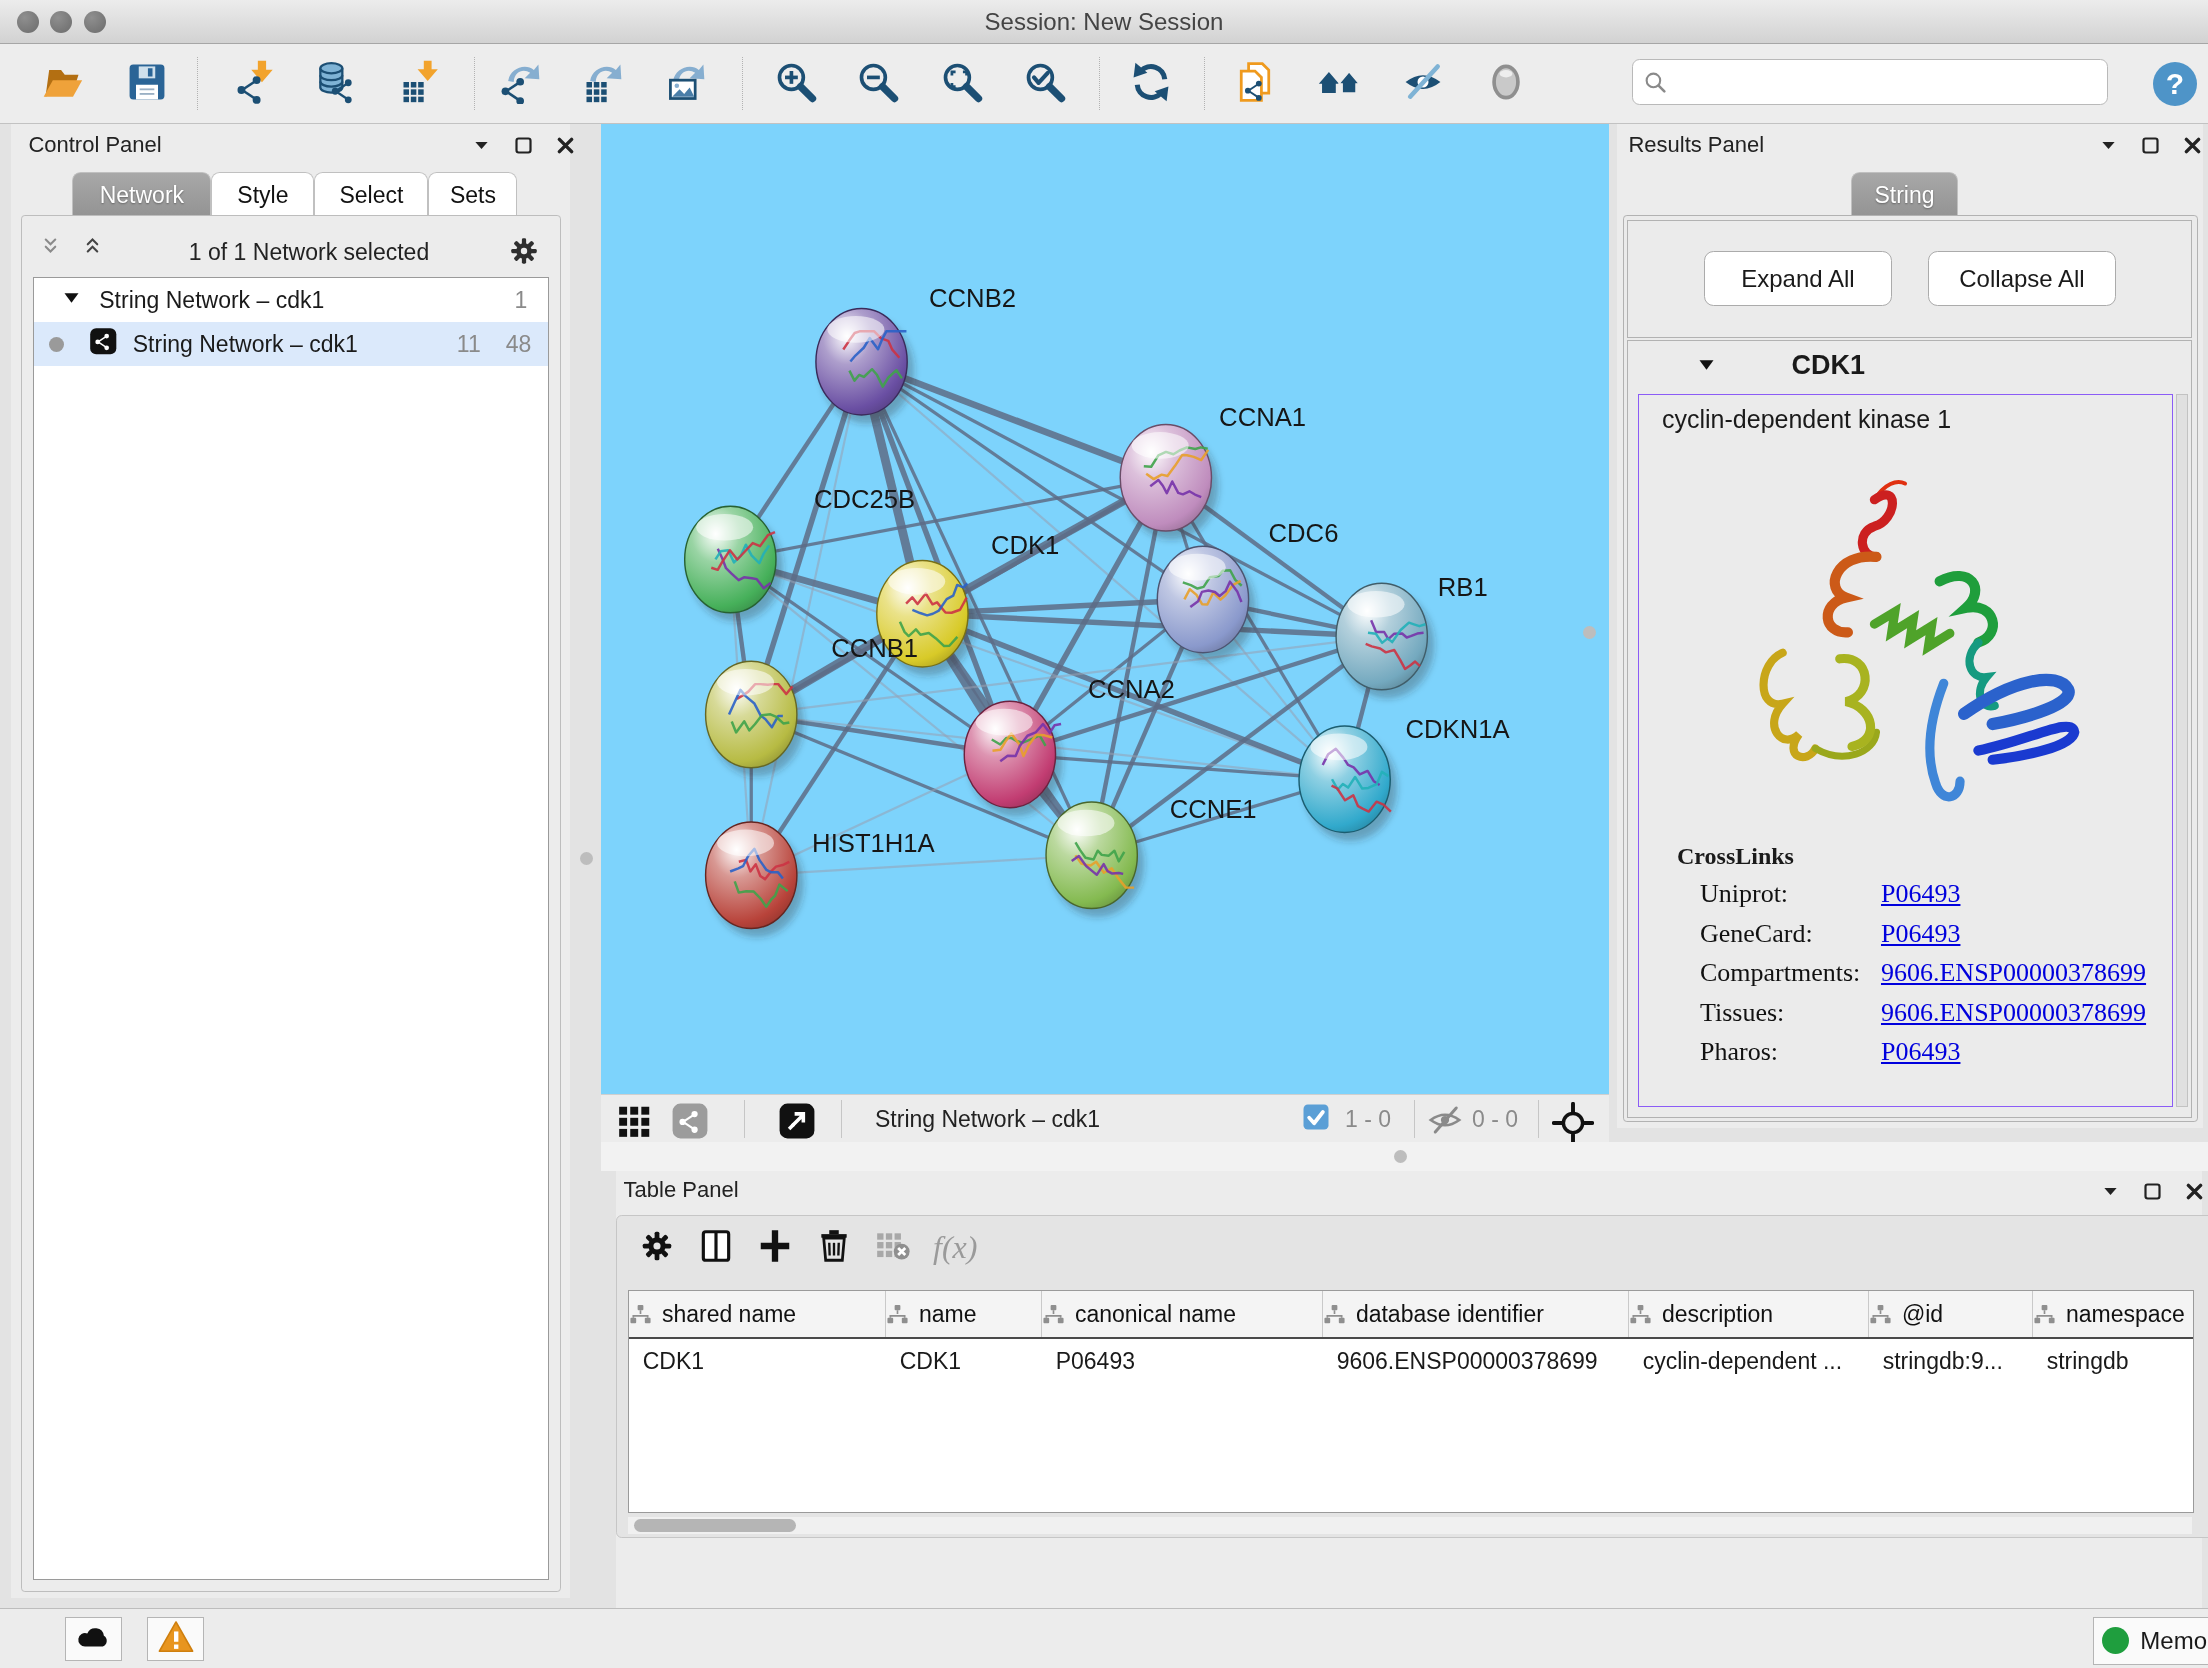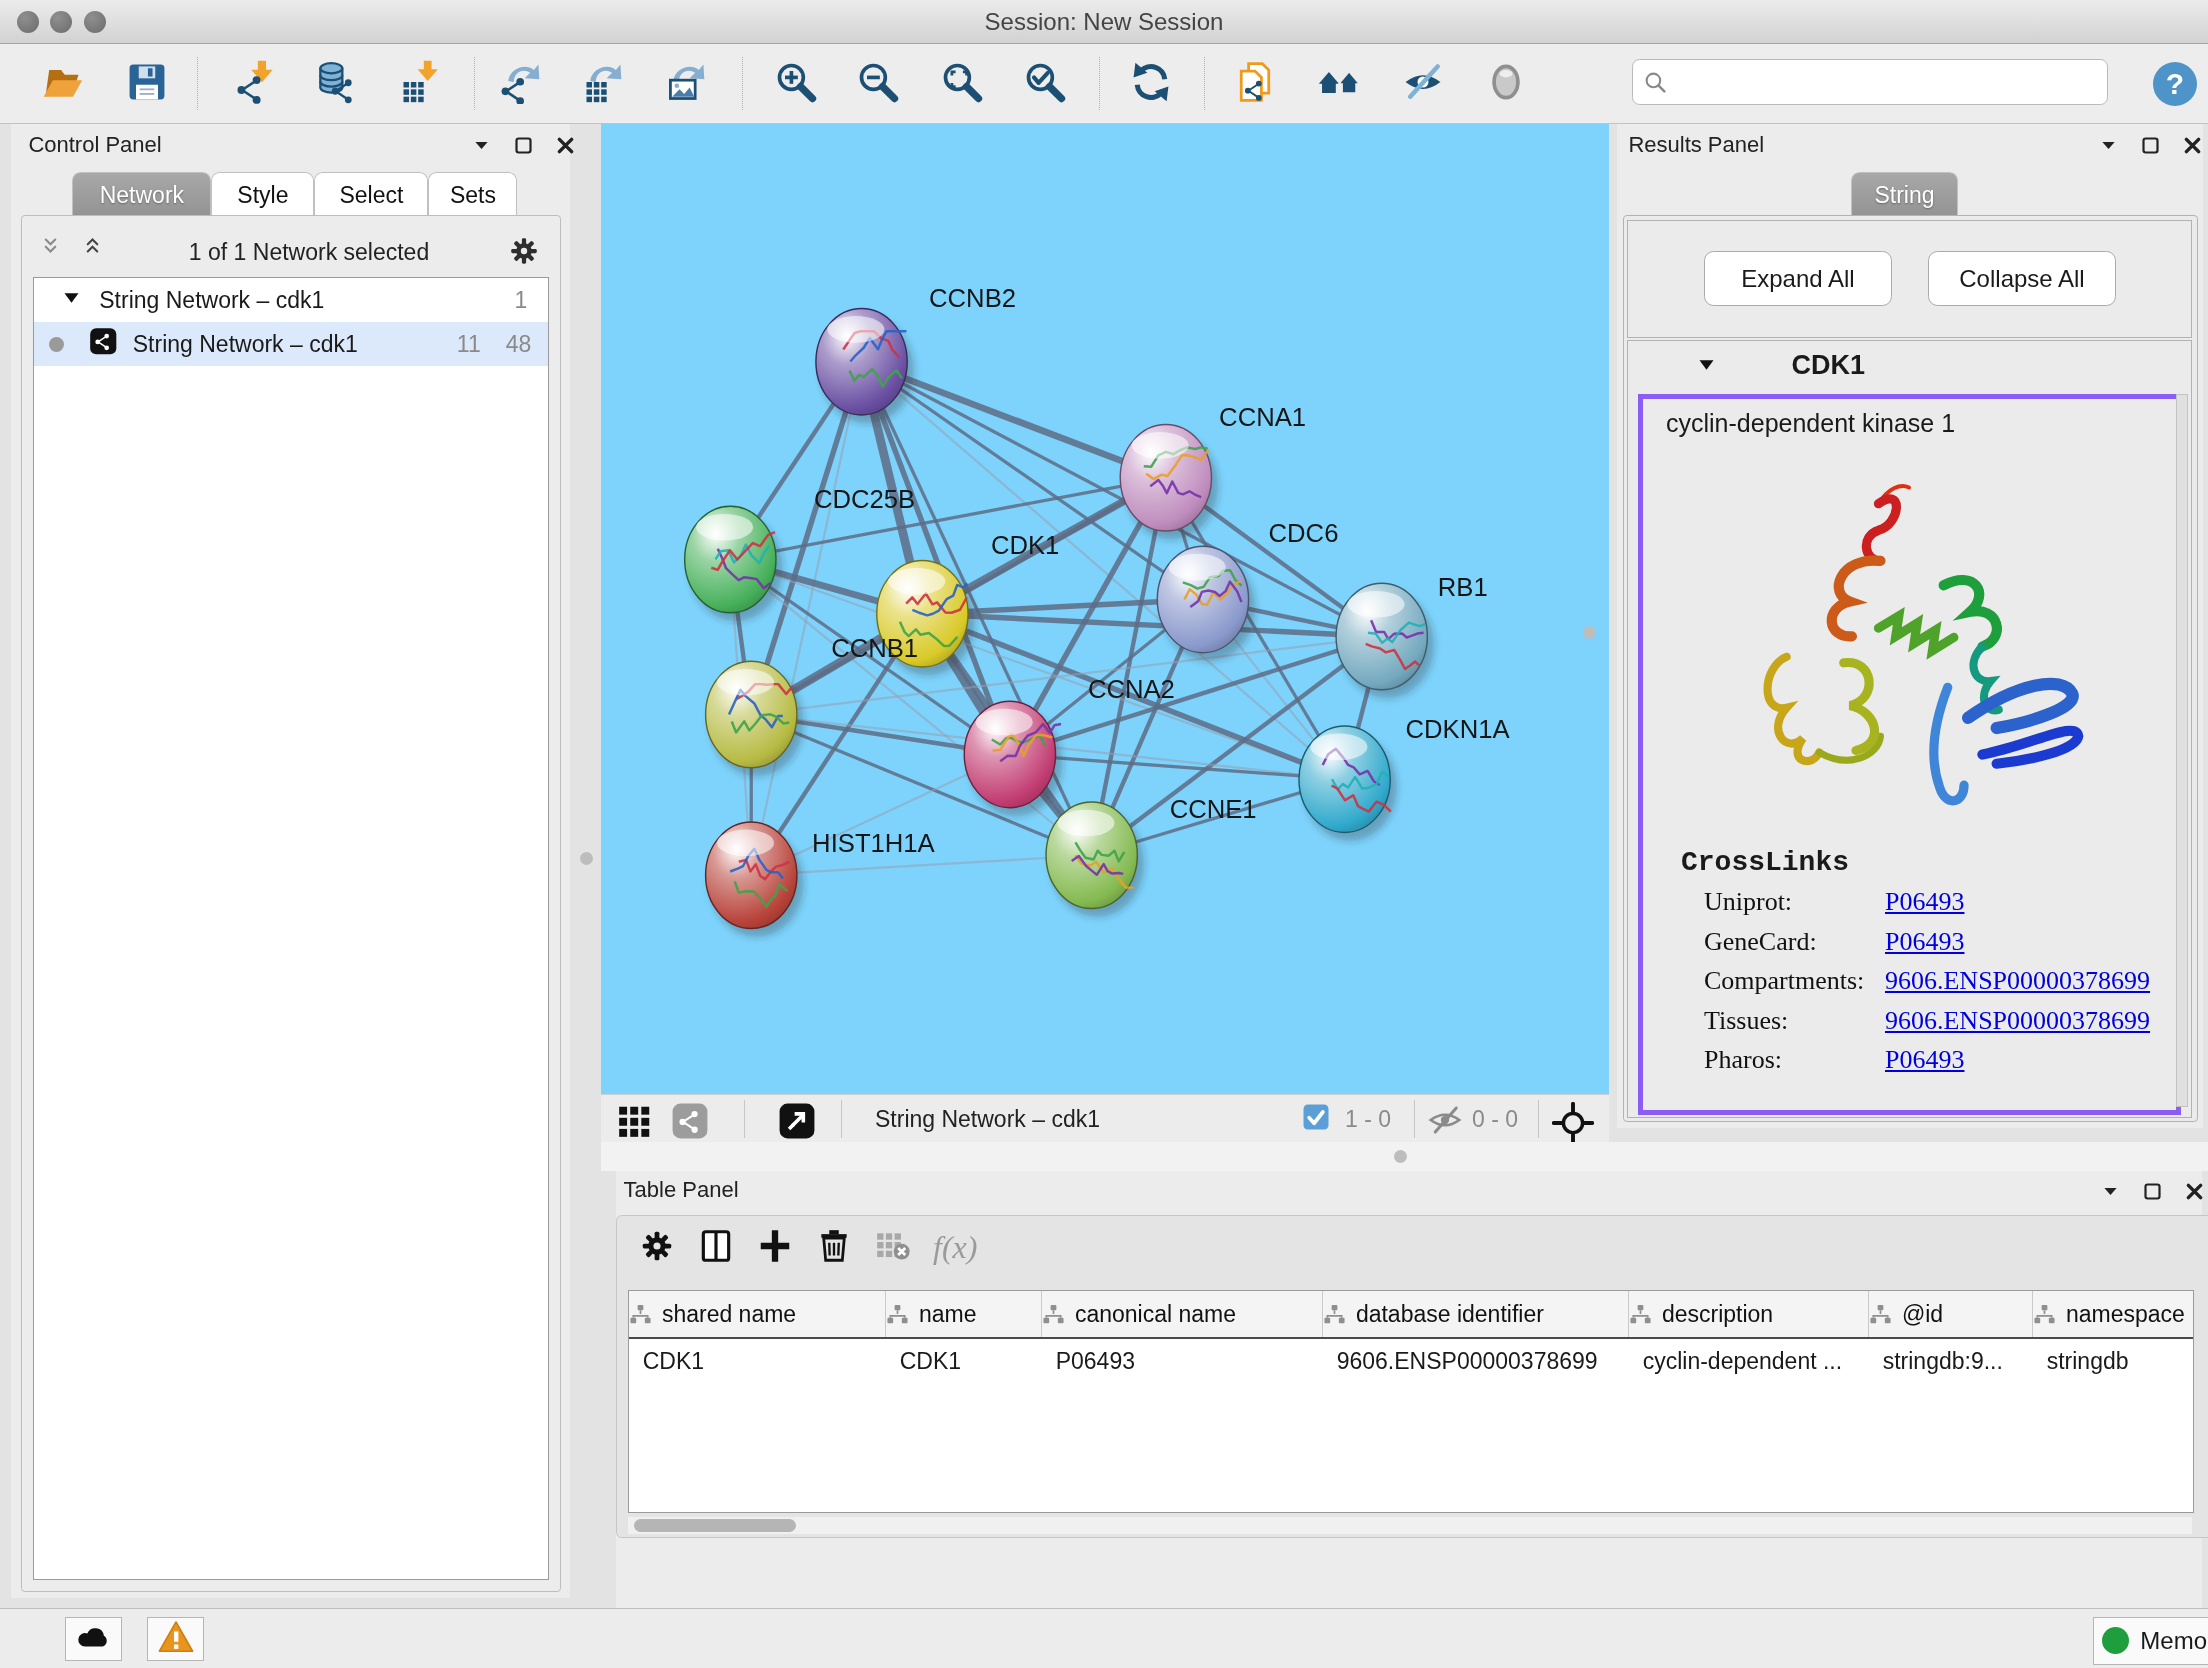--- a/index.html
+++ b/index.html
@@ -54,24 +54,24 @@
   #results-panel{left:1617px;top:124px;width:586px;height:1004px;background:#ececec;}
   #rp-tabs{left:234px;top:48px;display:flex;}
   #rp-body{left:5.7px;top:91px;width:573px;height:905px;background:#ebebeb;border:1px solid #b2b2b2;border-radius:3.8px;}
   #rp-btnrow{left:3.8px;top:3.8px;width:563px;height:116px;border:1px solid #b2b2b2;display:flex;align-items:center;
              justify-content:center;gap:36px;background:#ebebeb;}
   .rp-btn{width:186px;height:53px;background:#fff;border:1px solid #ababab;border-radius:9.5px;font-size:24px;
           display:flex;align-items:center;justify-content:center;}
   #rp-sect{left:3.8px;top:124px;width:563px;height:776px;border:1px solid #b2b2b2;background:#ebebeb;}
   #rp-secthead{left:0;top:0;width:100%;height:49px;display:flex;align-items:center;}
   #rp-gene{font-size:27px;font-weight:bold;}
-  #rp-inner{left:9.5px;top:53px;width:533px;height:711px;background:#ebebeb;border:5px solid #8b5cf6;overflow:hidden;}
+  #rp-inner{left:9.5px;top:53px;width:533px;height:711px;background:#ebebeb;border:1px solid #8b5cf6;overflow:hidden;}
   #rp-desc{font-size:25px;margin:9.5px 0 0 23px;}
   #rp-scroll{left:548px;top:53px;width:9.5px;height:711px;background:#e0e0e0;border:1px solid #c2c2c2;}
-  .xl-head{font-family:Liberation Mono, monospace;font-weight:bold;font-size:28px;margin:17px 0 5.7px 38px;}
+  .xl-head{font-family:Liberation Serif, serif;font-weight:bold;font-size:24px;margin:17px 0 5.7px 38px;}
   .xl-row{display:flex;font-family:"Liberation Serif",serif;font-size:26px;margin:9.5px 0 0 61px;}
   .xl-label{width:181px;color:#111;}
   .xl-link{color:#0000dd;text-decoration:underline;}
   
   #table-panel{left:616px;top:1171px;width:1586px;height:438px;background:#ececec;}
   #tp-box{left:0px;top:44px;width:1586px;height:321px;background:#e4e4e4;border:1px solid #c6c6c6;border-radius:5.7px;padding-left:24px;}
   #tp-tools{left:21px;top:11.4px;display:flex;gap:21px;align-items:center;}
   .fx{font-family:"Liberation Serif",serif;font-style:italic;font-size:32px;color:#9a9a9a;}
   #tp-table{left:11.4px;top:74px;width:1564px;height:221px;background:#fff;border:1px solid #9a9a9a;overflow:hidden;}
   #tp-headrow{display:flex;background:#f4f4f4;border-bottom:2.9px solid #4a4a4a;height:46px;}

